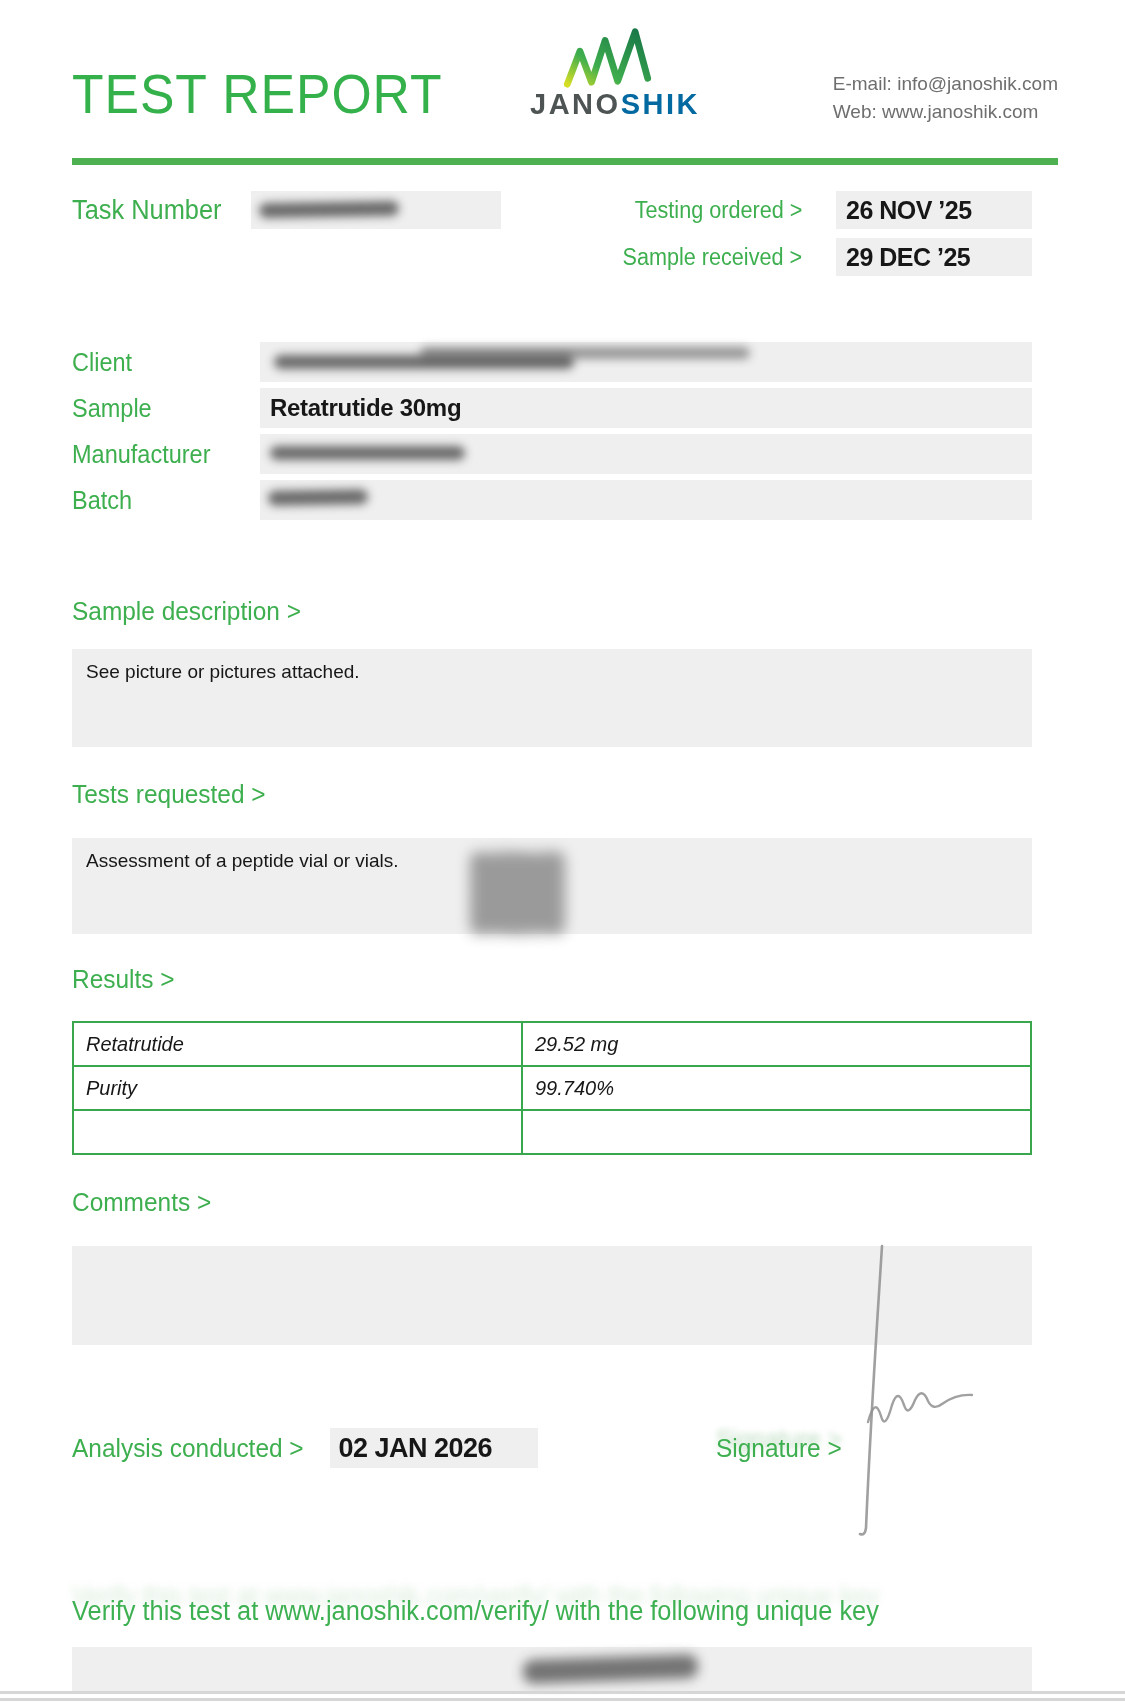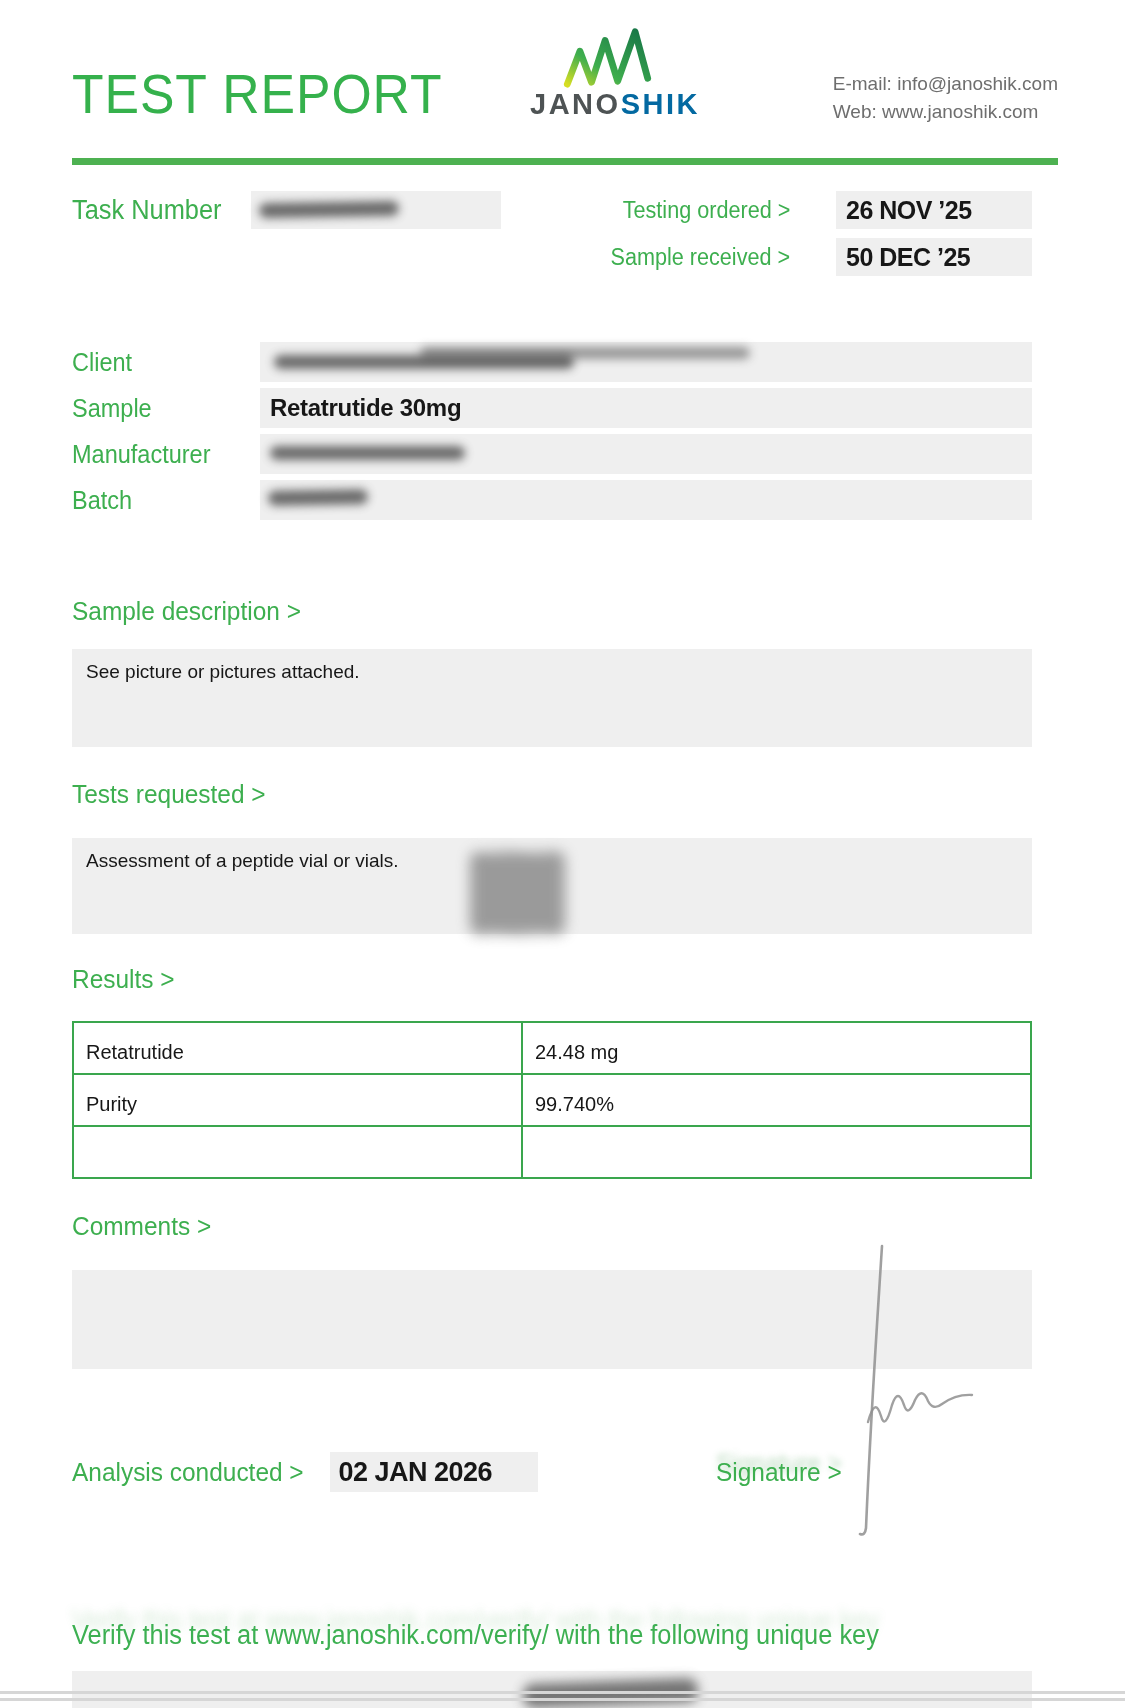--- a/index.html
+++ b/index.html
@@ -33,40 +33,40 @@
 
   .rule{height:7px;background:#4db151;margin-top:4px;width:986px;}
 
   
   .meta{display:flex;margin-top:26px;width:960px;align-items:flex-start;}
   .meta-left{display:flex;align-items:center;gap:20px;}
   .task-label{font-size:27px;}
   .vbox{background:var(--box);height:38px;box-sizing:border-box;position:relative;}
   .task-box{width:250px;}
   .meta-right{margin-left:auto;display:flex;flex-direction:column;gap:9px;}
-  .meta-row{display:flex;align-items:center;justify-content:flex-end;gap:25px;}
+  .meta-row{display:flex;align-items:center;justify-content:flex-end;gap:13px;}
   .meta-row .lab{font-size:23px;}
   .date-box{width:196px;display:flex;align-items:center;padding-left:10px;font-weight:700;font-size:25px;letter-spacing:-.5px;margin-left:21px;}
 
   
   .details{margin-top:66px;width:960px;}
   .drow{display:flex;align-items:center;height:40px;margin-bottom:6px;}
   .dlabel{width:188px;font-size:25px;color:var(--g);}
   .dval{flex:1;background:var(--box);height:40px;position:relative;display:flex;align-items:center;padding-left:10px;font-size:24px;font-weight:600;letter-spacing:-.3px;}
 
   
   .sh{font-size:26px;color:var(--g);}
   .tbox{width:960px;background:var(--box);margin-top:22px;box-sizing:border-box;padding:12px 14px;font-size:19px;}
   #desc-h{margin-top:70px;}
   #desc-box{height:98px;}
   #tests-h{margin-top:32px;}
   #tests-box{height:96px;margin-top:28px;}
   #results-h{margin-top:30px;}
   table.results{width:960px;border-collapse:collapse;margin-top:26px;table-layout:fixed;}
-  table.results td{border:2px solid var(--tb);height:42px;font-size:20px;padding:8px 0 0 12px;background:#fff;}
+  table.results td{border:2px solid var(--tb);height:42px;font-size:20px;padding:0 0 0 12px;background:#fff;font-style:italic;}
   td.c1{width:435px;}
   #comments-h{margin-top:32px;}
   #comments-box{height:99px;margin-top:28px;}
 
   
   .analysis{display:flex;align-items:center;margin-top:83px;}
   .alabel{font-size:26px;color:var(--g);}
   .abox{width:200px;height:40px;background:var(--box);margin-left:12px;display:flex;align-items:center;padding-left:8px;font-size:27px;font-weight:700;letter-spacing:-.5px;}
   .sig-label{font-size:26px;color:var(--g);margin-left:178px;text-shadow:0 -9px 7px rgba(96,170,104,.45);}
   .sig-svg{position:absolute;right:100px;top:1240px;}
@@ -124,21 +124,21 @@
           <span class="blob" style="left:8px;top:11px;width:140px;height:15px;transform:rotate(-1deg);"></span>
         </span>
       </div>
       <div class="meta-right">
         <div class="meta-row">
           <span class="green lab condr">Testing ordered  &gt;</span>
           <span class="vbox date-box">26 NOV ’25</span>
         </div>
         <div class="meta-row">
           <span class="green lab condr">Sample received &gt;</span>
-          <span class="vbox date-box">50 DEC ’25</span>
+          <span class="vbox date-box">29 DEC ’25</span>
         </div>
       </div>
     </div>
 
     
     <div class="details">
       <div class="drow">
         <span class="dlabel cond">Client</span>
         <span class="dval">
           <span class="blob" style="left:14px;top:13px;width:300px;height:14px;"></span>
@@ -170,21 +170,21 @@
     
     <div id="tests-h" class="sh cond">Tests requested &gt;</div>
     <div id="tests-box" class="tbox">Assessment of a peptide vial or vials.</div>
 
     
     <div id="results-h" class="sh cond">Results &gt;</div>
     <table class="results">
       <tbody>
           <tr>
         <td class="c1">Retatrutide</td>
-        <td>24.48 mg</td>
+        <td>29.52 mg</td>
       </tr>
       <tr>
         <td class="c1">Purity</td>
         <td>99.740%</td>
       </tr>
       <tr>
         <td class="c1"></td>
         <td></td>
       </tr>
     </tbody>

